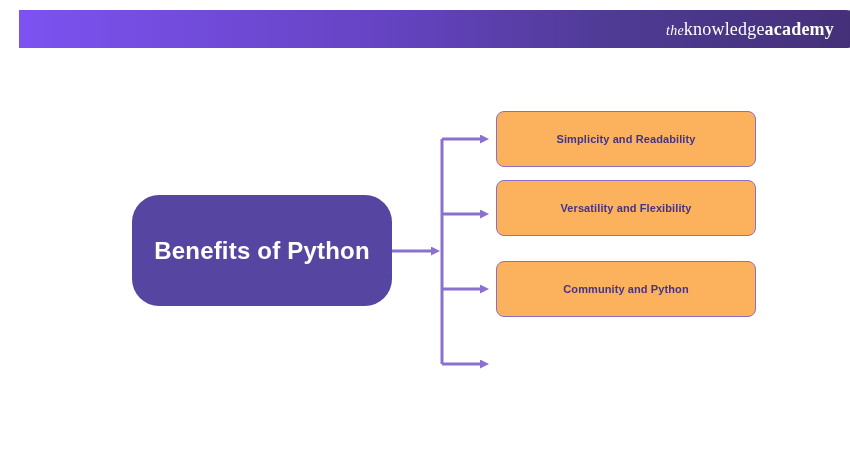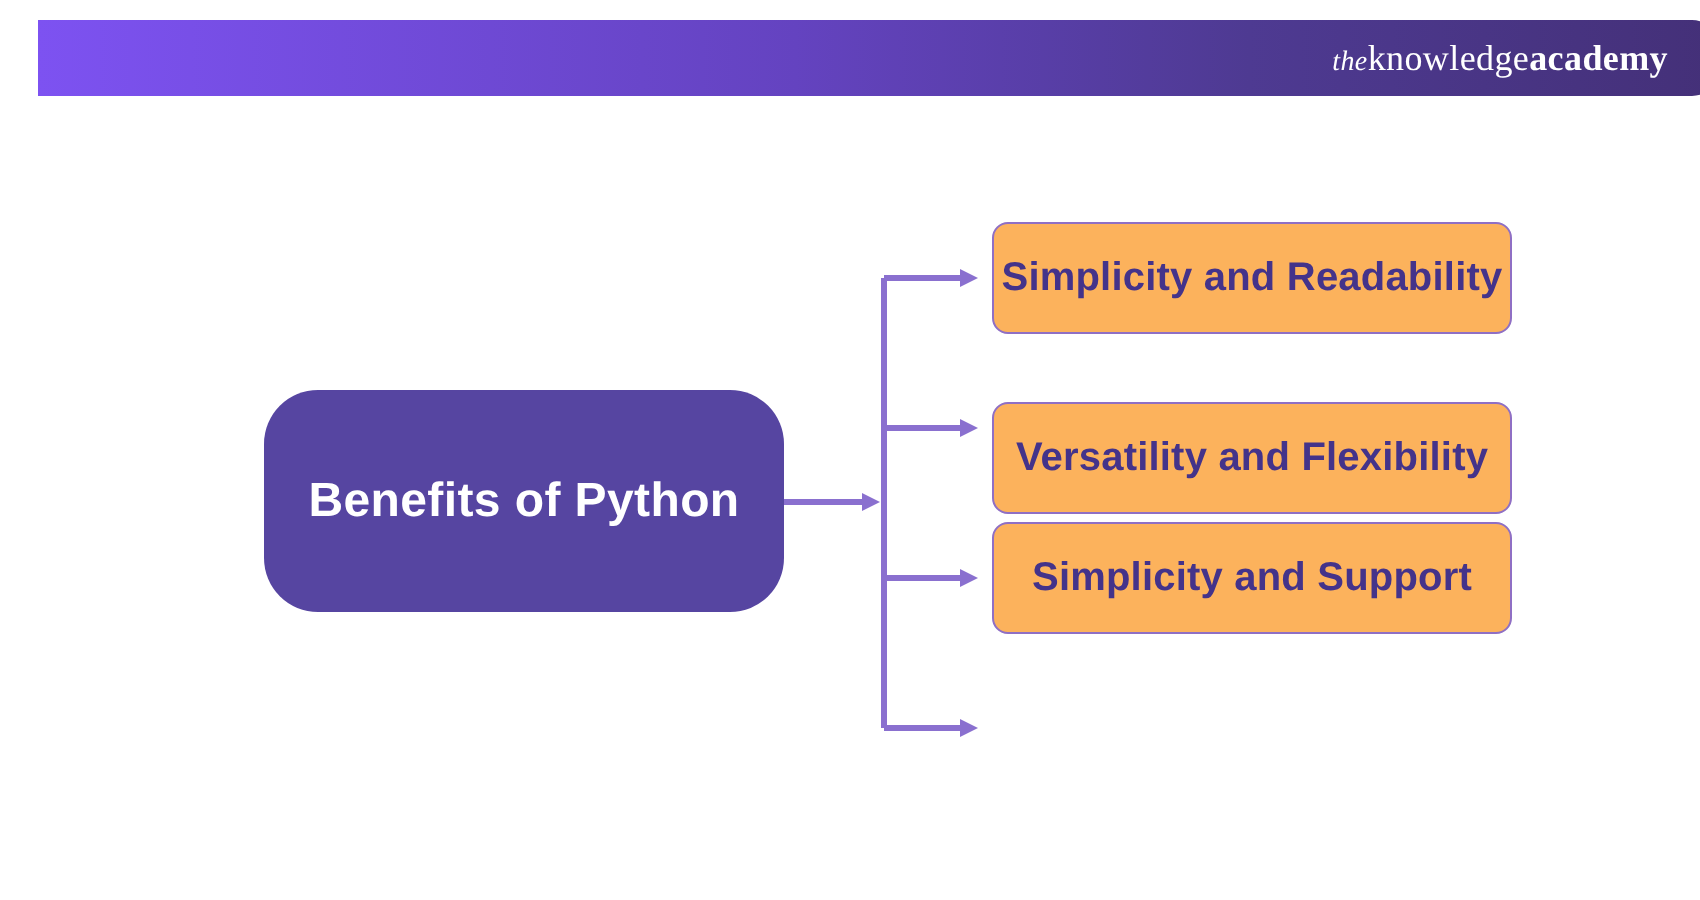--- a/index.html
+++ b/index.html
@@ -89,27 +89,27 @@
     width: 260px;
     height: 56px;
     background: var(--benefit-fill);
     border: 1.5px solid var(--benefit-border);
     border-radius: 8px;
     box-sizing: border-box;
     display: flex;
     align-items: center;
     justify-content: center;
     color: var(--benefit-text);
-    font-size: 20px;
+    font-size: 11px;
     font-weight: 700;
     letter-spacing: 0.1px;
     text-align: center;
   }
   .benefit-box.b0 { top: 111px; }
-  .benefit-box.b1 { top: 201px; }
+  .benefit-box.b1 { top: 180px; }
   .benefit-box.b2 { top: 261px; }
   .benefit-box.b3 { top: 336px; }
 </style>
 </head>
 <body>
 
 <div class="canvas">
 
   <div class="header-bar">
     <div class="brand">
@@ -140,16 +140,16 @@
     </g>
   </svg>
 
   <div class="benefit-box b0">
     <span>Simplicity and Readability</span>
   </div>
   <div class="benefit-box b1">
     <span>Versatility and Flexibility</span>
   </div>
   <div class="benefit-box b2">
-    <span>Simplicity and Support</span>
+    <span>Community and Python</span>
   </div>
 
 </div>
 
 </body></html>

